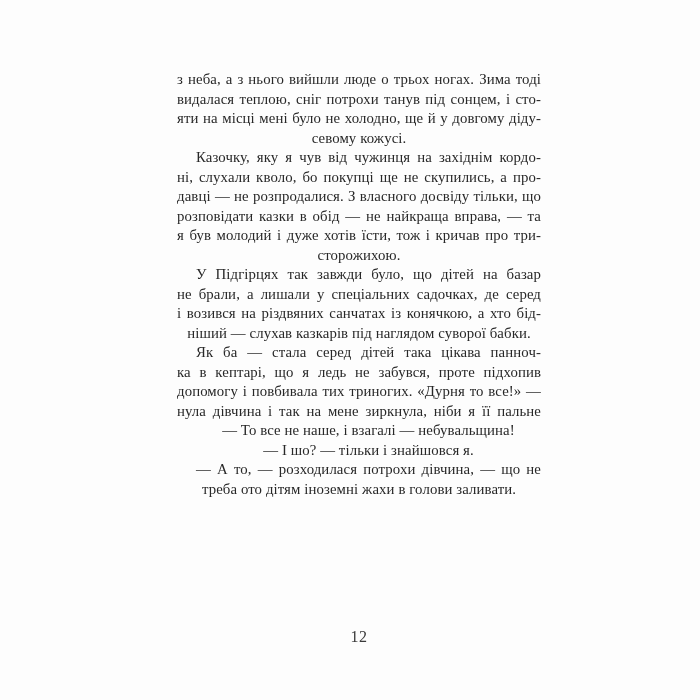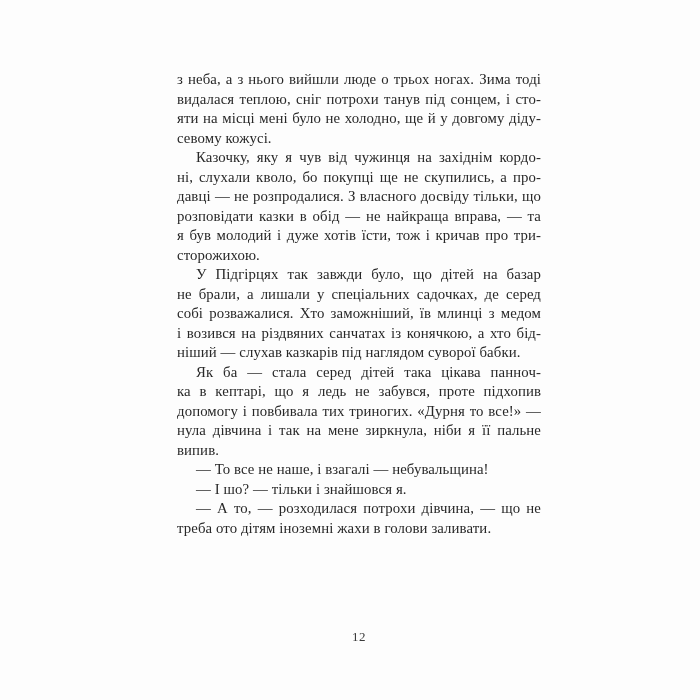--- a/index.html
+++ b/index.html
@@ -22,38 +22,38 @@
     left: 177px;
     top: 70px;
     width: 364px;
     font-size: 14.8px;
     line-height: 19.5px;
     letter-spacing: 0.1px;
   }
   .para { margin: 0; padding: 0; }
   .line {
     height: 19.5px;
-    text-align: left;
+    text-align: center;
     white-space: normal;
   }
   .line.just {
     text-align: justify;
     text-align-last: justify;
     -moz-text-align-last: justify;
   }
   .line.indent {
     text-indent: 19px;
   }
   .page-number {
     position: absolute;
     left: 177px;
     top: 629px;
     width: 364px;
     text-align: center;
-    font-size: 13px;
+    font-size: 16px;
     line-height: 15px;
     letter-spacing: 0.5px;
   }
 </style>
 </head>
 <body style="background: rgb(253, 253, 253);">
 
 <div class="page">
   <div class="text-block" id="text-block" style="color: rgb(40, 40, 40);">
       <div class="para">
@@ -66,30 +66,28 @@
         <div class="line just indent">Казочку, яку я чув від чужинця на західнім кордо-</div>
         <div class="line just">ні, слухали кволо, бо покупці ще не скупились, а про-</div>
         <div class="line just">давці — не розпродалися. З власного досвіду тільки, що</div>
         <div class="line just">розповідати казки в обід — не найкраща вправа, — та</div>
         <div class="line just">я був молодий і дуже хотів їсти, тож і кричав про три-</div>
         <div class="line">сторожихою.</div>
       </div>
       <div class="para">
         <div class="line just indent">У Підгірцях так завжди було, що дітей на базар</div>
         <div class="line just">не брали, а лишали у спеціальних садочках, де серед</div>
-        <div class="line just">собі розважалися. Хто заможніший, їв млинці з медом</div>
         <div class="line just">і возився на різдвяних санчатах із конячкою, а хто бід-</div>
         <div class="line">ніший — слухав казкарів під наглядом суворої бабки.</div>
       </div>
       <div class="para">
         <div class="line just indent">Як ба — стала серед дітей така цікава панноч-</div>
         <div class="line just">ка в кептарі, що я ледь не забувся, проте підхопив</div>
         <div class="line just">допомогу і повбивала тих триногих. «Дурня то все!» —</div>
         <div class="line just">нула дівчина і так на мене зиркнула, ніби я її пальне</div>
-        <div class="line">випив.</div>
       </div>
       <div class="para">
         <div class="line indent">— То все не наше, і взагалі — небувальщина!</div>
       </div>
       <div class="para">
         <div class="line indent">— І шо? — тільки і знайшовся я.</div>
       </div>
       <div class="para">
         <div class="line just indent">— А то, — розходилася потрохи дівчина, — що не</div>
         <div class="line">треба ото дітям іноземні жахи в голови заливати.</div>

